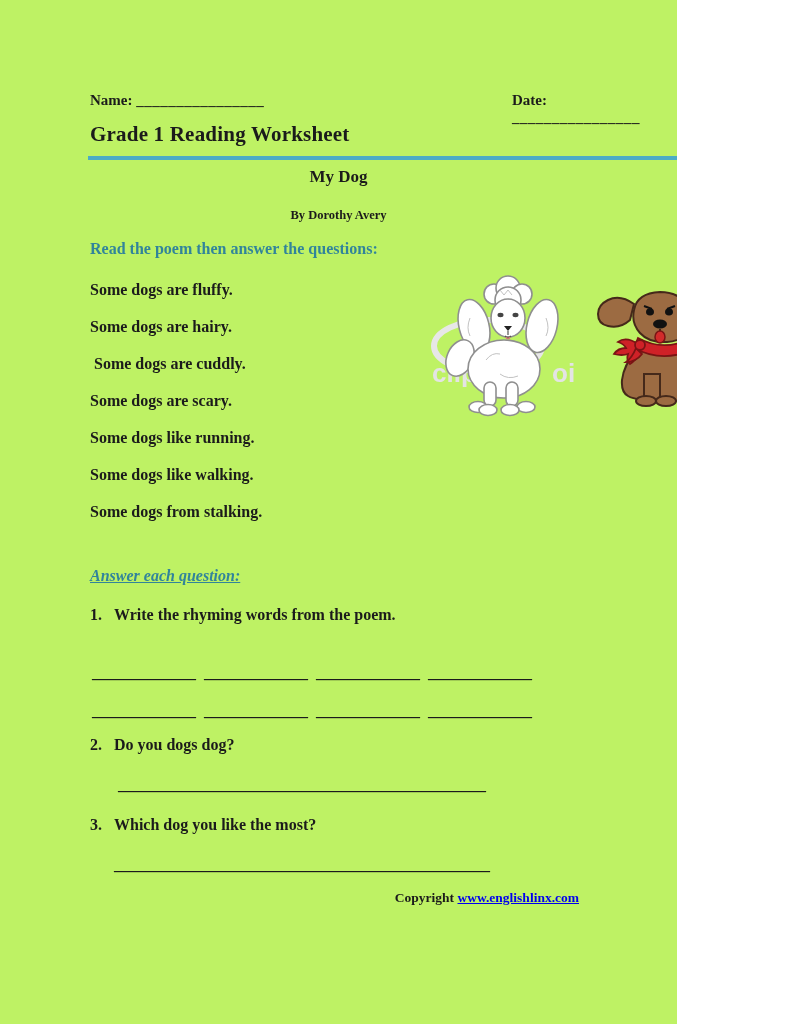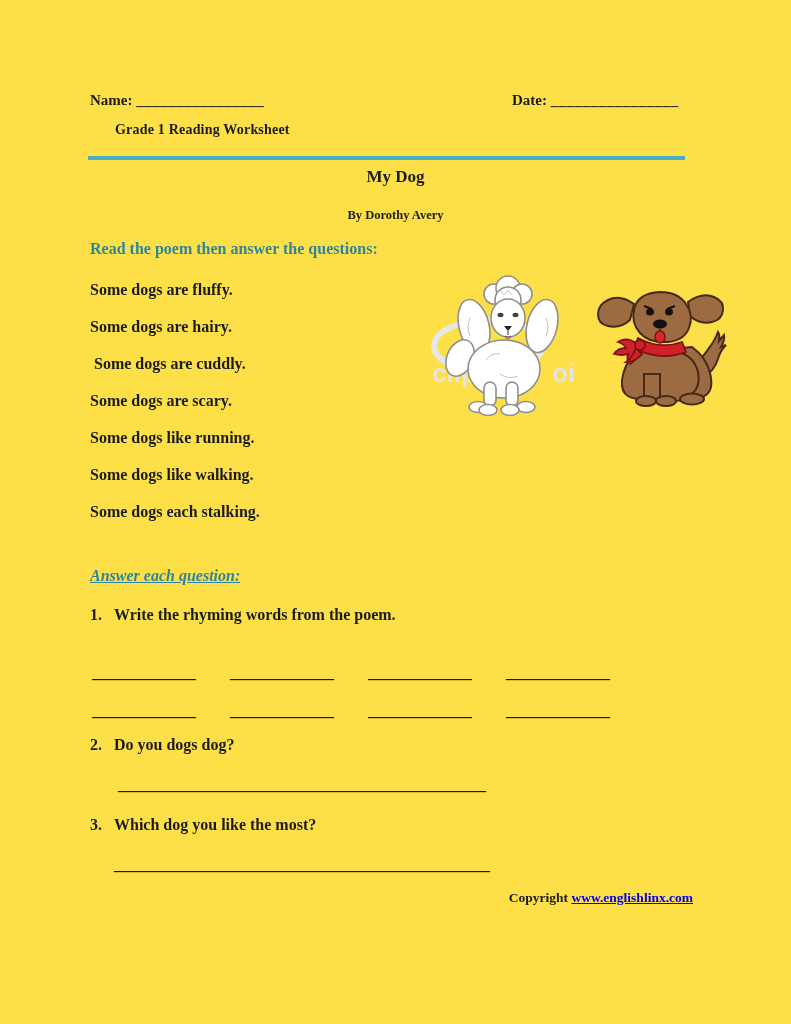--- a/index.html
+++ b/index.html
@@ -1,32 +1,32 @@
 <!DOCTYPE html>
 <html><head>
 <meta charset="utf-8">
 <style>
   html,body{margin:0;padding:0;background:#ffffff;}
   .page{
     position:relative;
-    width:791px;height:1024px;
-    background:#fde047;
+    width:677px;height:1024px;
+    background:#bef264;
     font-family:"Liberation Serif","DejaVu Serif",serif;
     color:#1b1b1b;
     overflow:hidden;
   }
   .abs{position:absolute;}
   .b{font-weight:bold;}
   .pre{white-space:pre;}
 
   .name-row{left:90px;top:92px;font-size:15px;}
   .date-row{left:512px;top:92px;font-size:15px;}
   .blank-inline{font-weight:bold;letter-spacing:0.5px;}
 
-  .grade-title{left:90px;top:122px;font-size:14px;font-weight:bold;letter-spacing:0.2px;margin-left:25px;}
+  .grade-title{left:90px;top:122px;font-size:21px;font-weight:bold;letter-spacing:0.2px;}
   .title-rule{left:88px;top:156px;width:597px;height:4px;background:#4bacc6;}
 
   .poem-title{left:0;right:0;top:167px;text-align:center;font-size:17px;font-weight:bold;}
   .poem-byline{left:0;right:0;top:208px;text-align:center;font-size:12.5px;font-weight:bold;}
 
   .instruction{left:90px;top:240px;font-size:16px;font-weight:bold;color:#31849b;}
 
   .poem-block{left:90px;top:271px;font-size:16px;font-weight:bold;line-height:37px;}
   .poem-line{white-space:pre;}
 
@@ -34,21 +34,21 @@
   .browndog-wrap{left:592px;top:282px;width:142px;height:128px;}
 
   .answer-heading{left:90px;top:567px;font-size:16px;font-weight:bold;color:#31849b;text-decoration:underline;font-style:italic;}
 
   .question{font-size:16px;font-weight:bold;}
   .q1{left:90px;top:606px;}
   .q2{left:90px;top:736px;}
   .q3{left:90px;top:816px;}
   .q-num{display:inline-block;min-width:24px;}
 
-  .blanks-row{left:92px;top:664px;width:500px;display:flex;gap:34px;font-size:16px;font-weight:bold;}
+  .blanks-row{left:92px;top:664px;width:500px;display:flex;gap:8px;font-size:16px;font-weight:bold;}
   .blanks-row2{top:702px;}
   .blank-cell{white-space:pre;}
 
   .long-blank{font-size:16px;font-weight:bold;white-space:pre;}
   .q2-blank{left:118px;top:776px;}
   .q3-blank{left:114px;top:856px;}
 
   .footer{right:98px;top:890px;font-size:13.5px;font-weight:bold;text-align:right;}
   .footer a{color:#0000ee;text-decoration:underline;font-weight:bold;}
 
@@ -76,21 +76,21 @@
 
   <div class="abs instruction">Read the poem then answer the questions:</div>
 
   <div class="abs poem-block">
     <div class="poem-line">Some dogs are fluffy.</div>
     <div class="poem-line">Some dogs are hairy.</div>
     <div class="poem-line"> Some dogs are cuddly.</div>
     <div class="poem-line">Some dogs are scary.</div>
     <div class="poem-line">Some dogs like running.</div>
     <div class="poem-line">Some dogs like walking.</div>
-    <div class="poem-line">Some dogs each stalking.</div>
+    <div class="poem-line">Some dogs from stalking.</div>
   </div>
 
   <div class="abs poodle-wrap">
     <svg width="158" height="145" viewBox="0 0 158 145" xmlns="http://www.w3.org/2000/svg">
 
       <ellipse cx="58" cy="72" rx="54" ry="26" fill="none" stroke="#e7e7e7" stroke-width="6"></ellipse>
       <text x="2" y="108" font-size="26" fill="#e4e4e4" class="wm-text" font-weight="bold">clipa</text>
       <text x="122" y="108" font-size="26" fill="#e4e4e4" class="wm-text" font-weight="bold">oi</text>
       <g fill="#ffffff" stroke="#8f8f8f" stroke-width="1.6">
 

